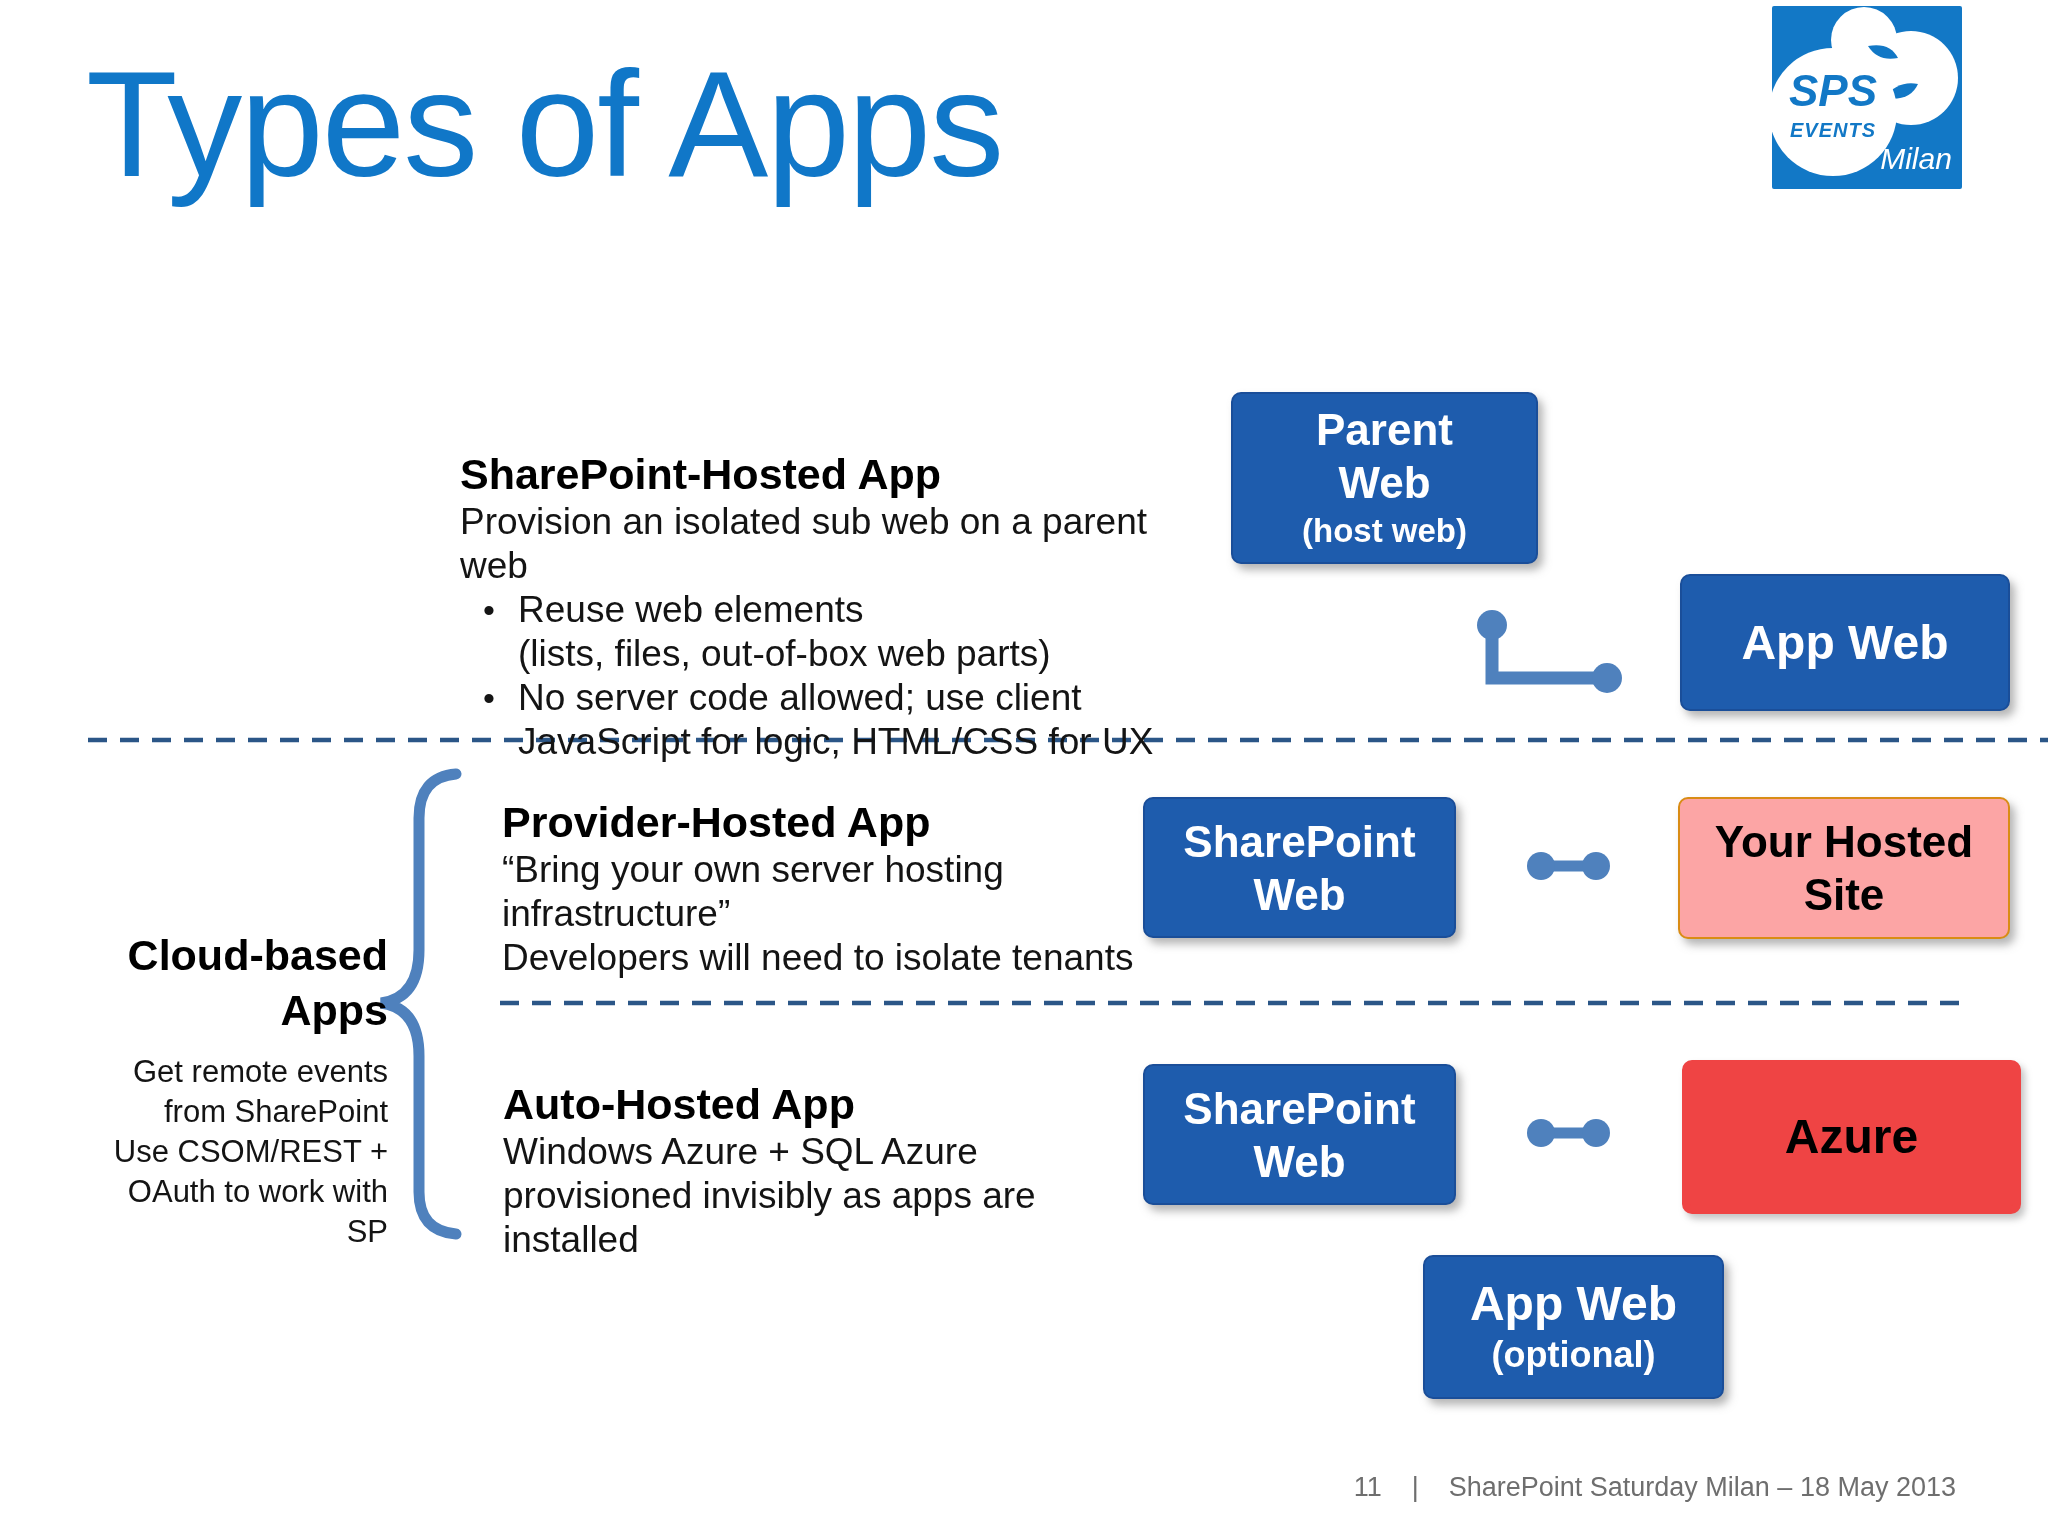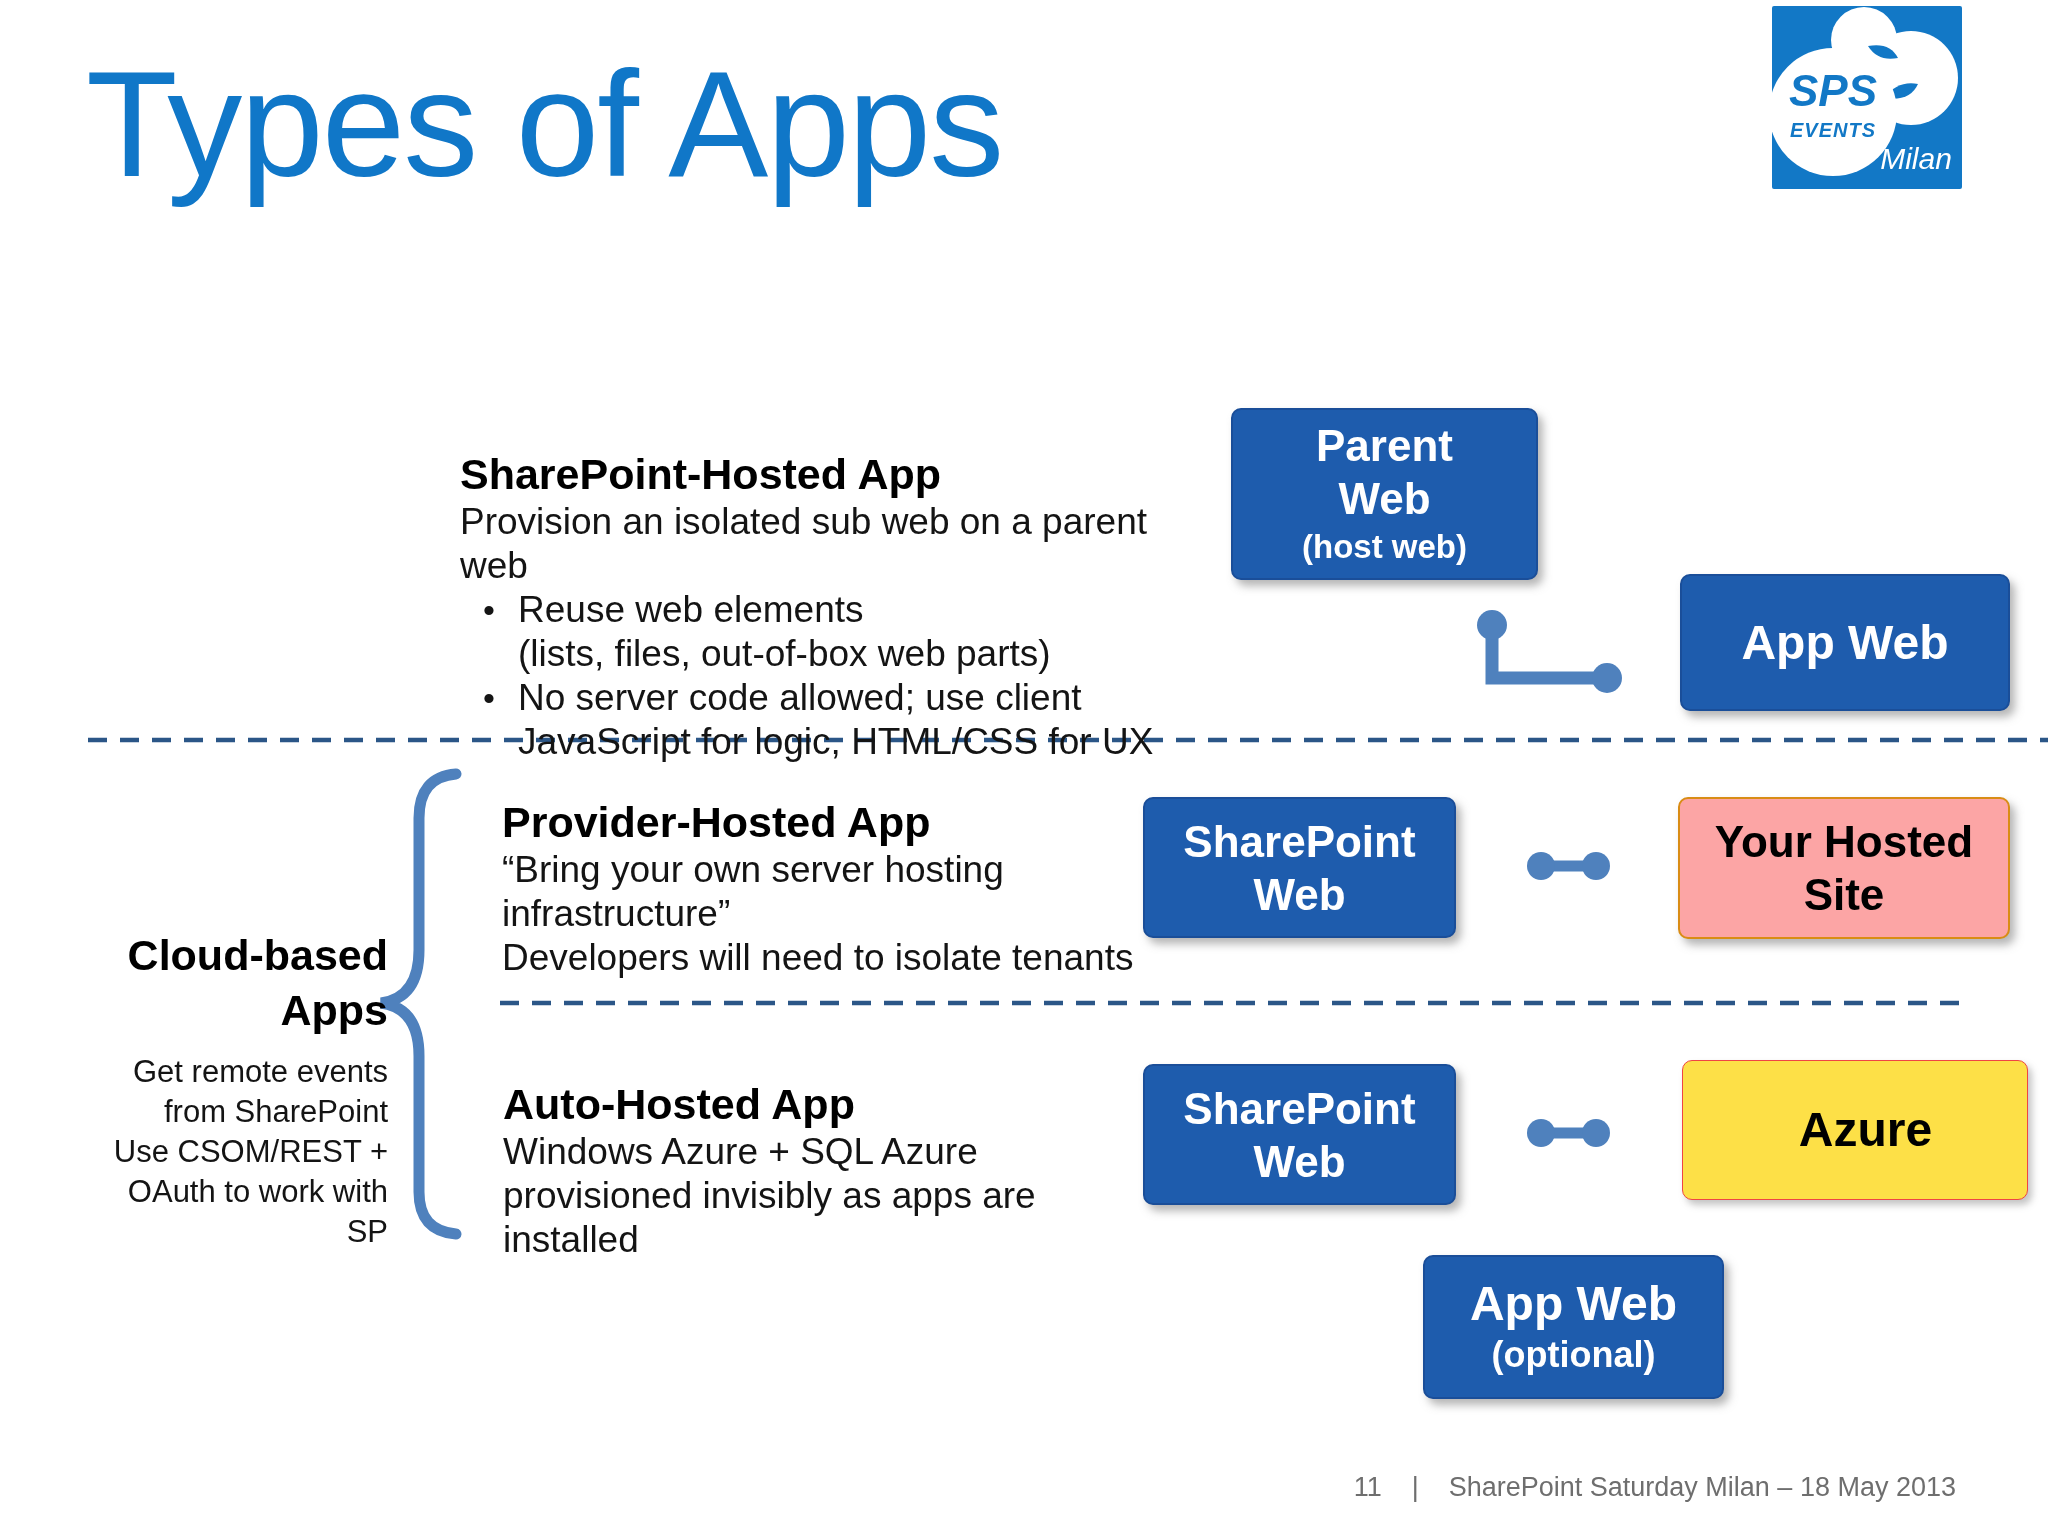--- a/index.html
+++ b/index.html
@@ -38,29 +38,28 @@
   }
   .box-blue{
     background:#1E5CAD;border:2px solid #1A4E99;color:#fff;
     box-shadow:5px 6px 8px rgba(110,110,110,0.5);
   }
   .box-orange{
     background:#fca5a5;border:2px solid #D98C15;color:#000;
     box-shadow:5px 6px 8px rgba(110,110,110,0.5);
   }
   .box-azure{
-    background:#fde047;border:1px solid #ef4444;color:#000;
+    background:#ef4444;border:8px solid #ef4444;color:#000;
     box-shadow:4px 5px 7px rgba(110,110,110,0.4);
-    padding-left:21px;
   }
   .box-l1{font-size:44px;font-weight:bold;line-height:53px;}
   .box-l2{font-size:33px;font-weight:bold;line-height:44px;}
   .box-big{font-size:48px;font-weight:bold;line-height:56px;}
   .box-sub{font-size:36px;font-weight:bold;line-height:46px;}
-  #box-parent-web{left:1231px;top:408px;width:303px;height:168px;justify-content:center;}
+  #box-parent-web{left:1231px;top:392px;width:303px;height:168px;justify-content:center;}
   #box-app-web{left:1680px;top:574px;width:326px;height:133px;}
   #box-sp-web-provider{left:1143px;top:797px;width:309px;height:137px;}
   #box-hosted-site{left:1678px;top:797px;width:328px;height:138px;}
   #box-sp-web-auto{left:1143px;top:1064px;width:309px;height:137px;}
   #box-azure{left:1682px;top:1060px;width:323px;height:138px;}
   #box-app-web-optional{left:1423px;top:1255px;width:297px;height:140px;}
   
   .overlay{position:absolute;left:0;top:0;width:2048px;height:1536px;pointer-events:none;}
   
   .footer{

